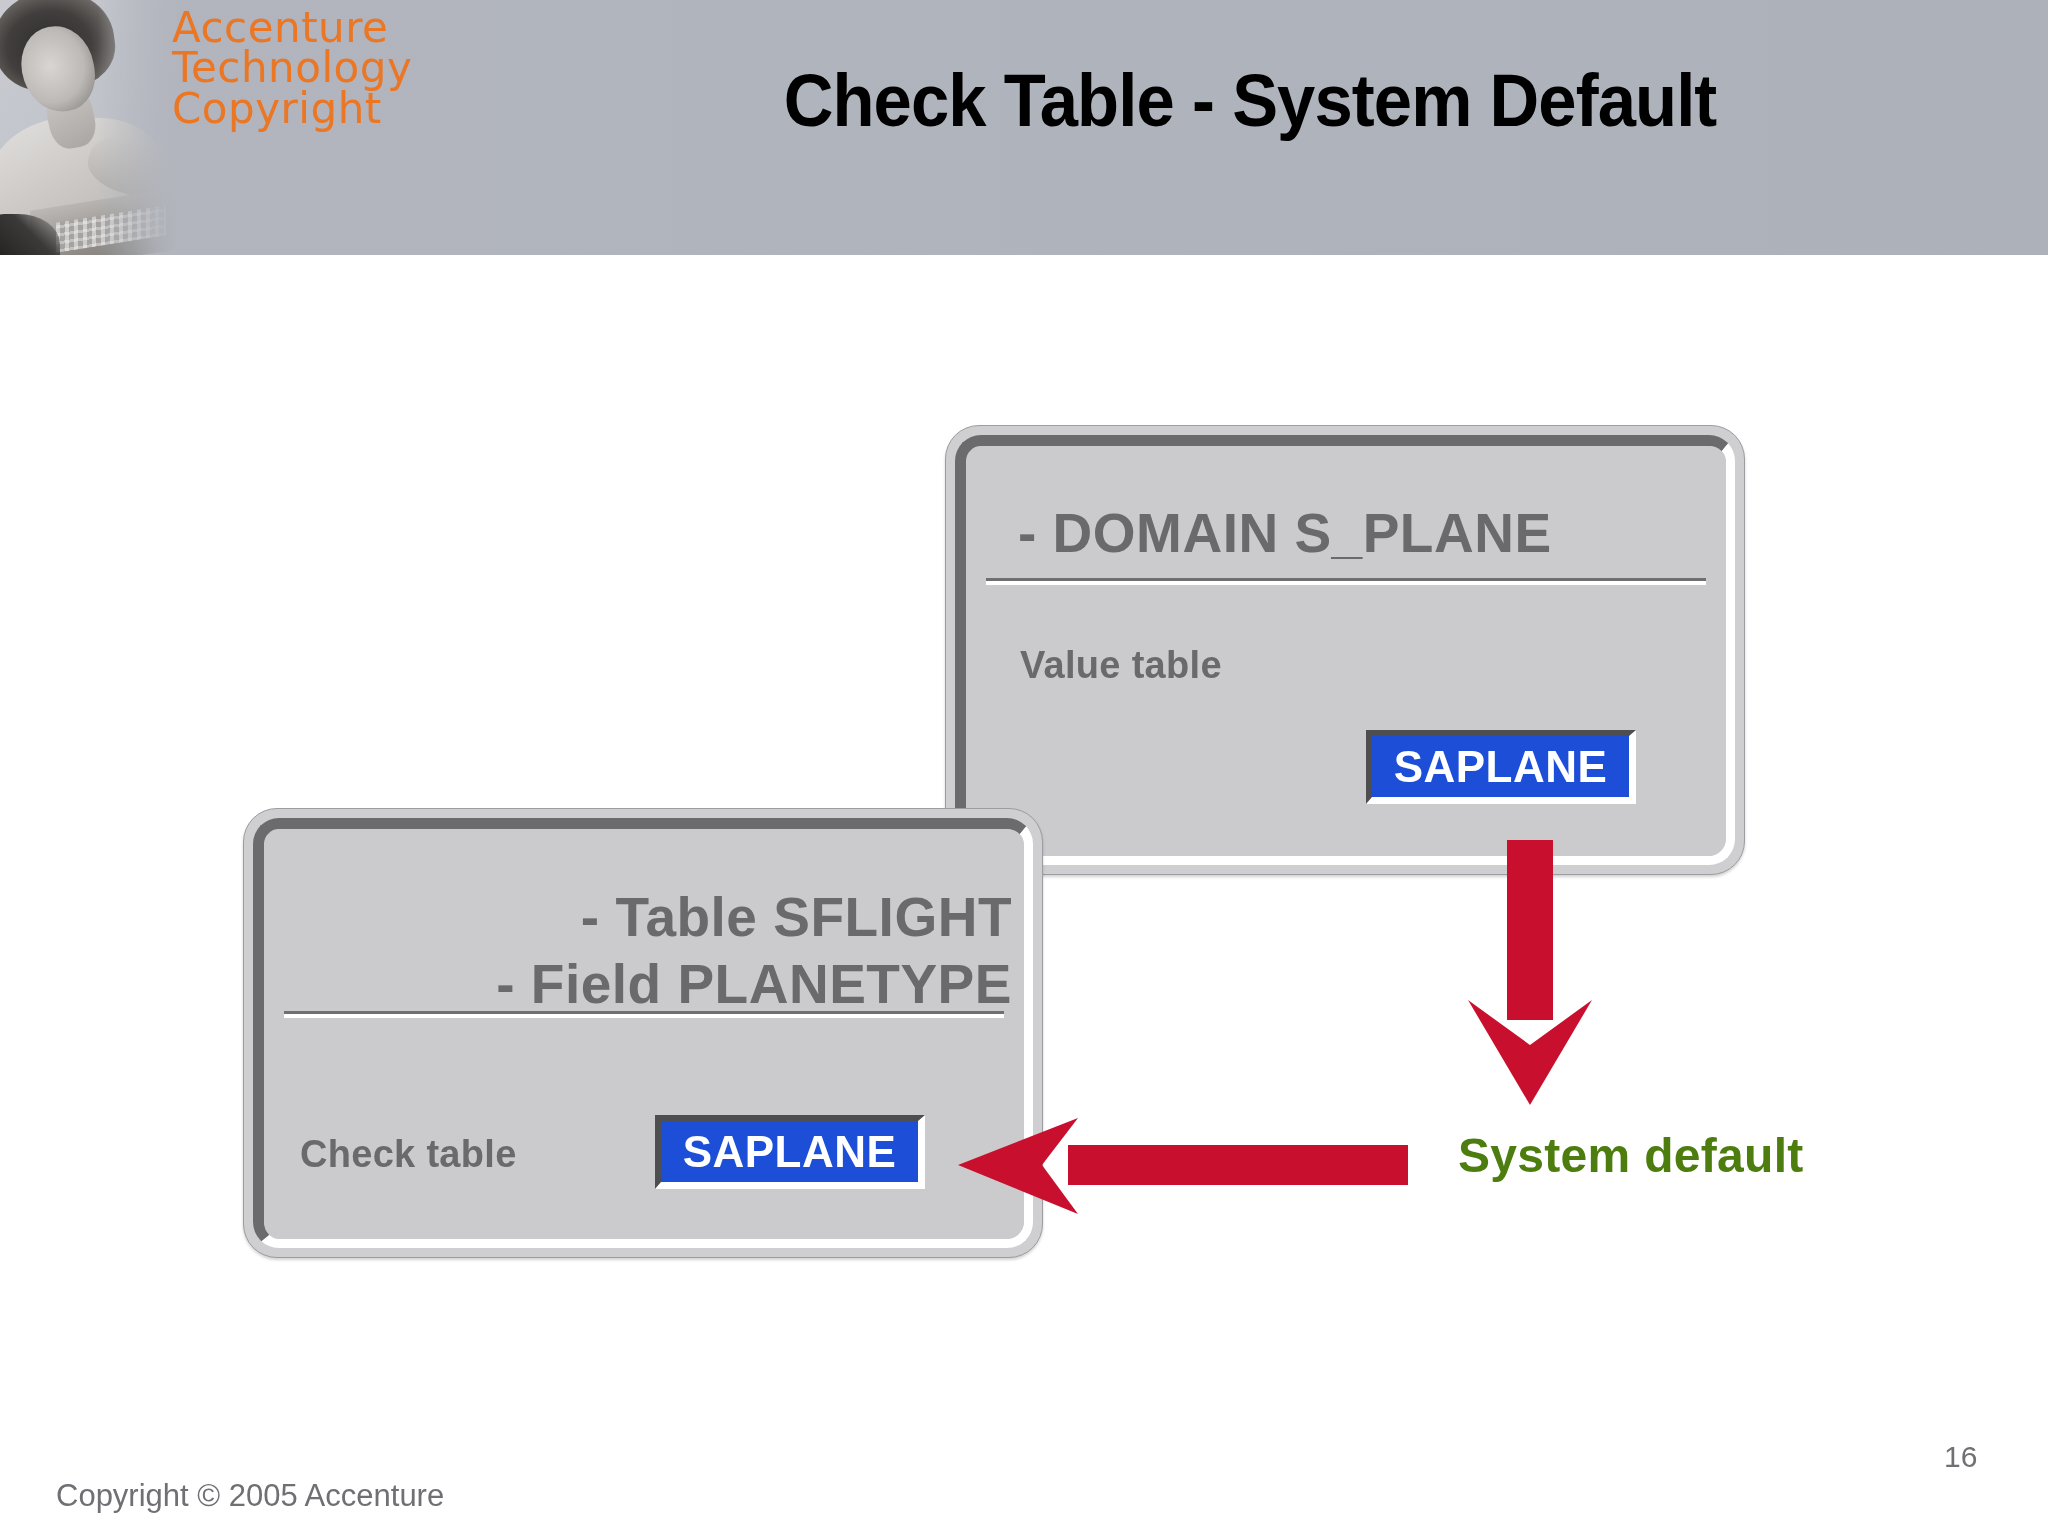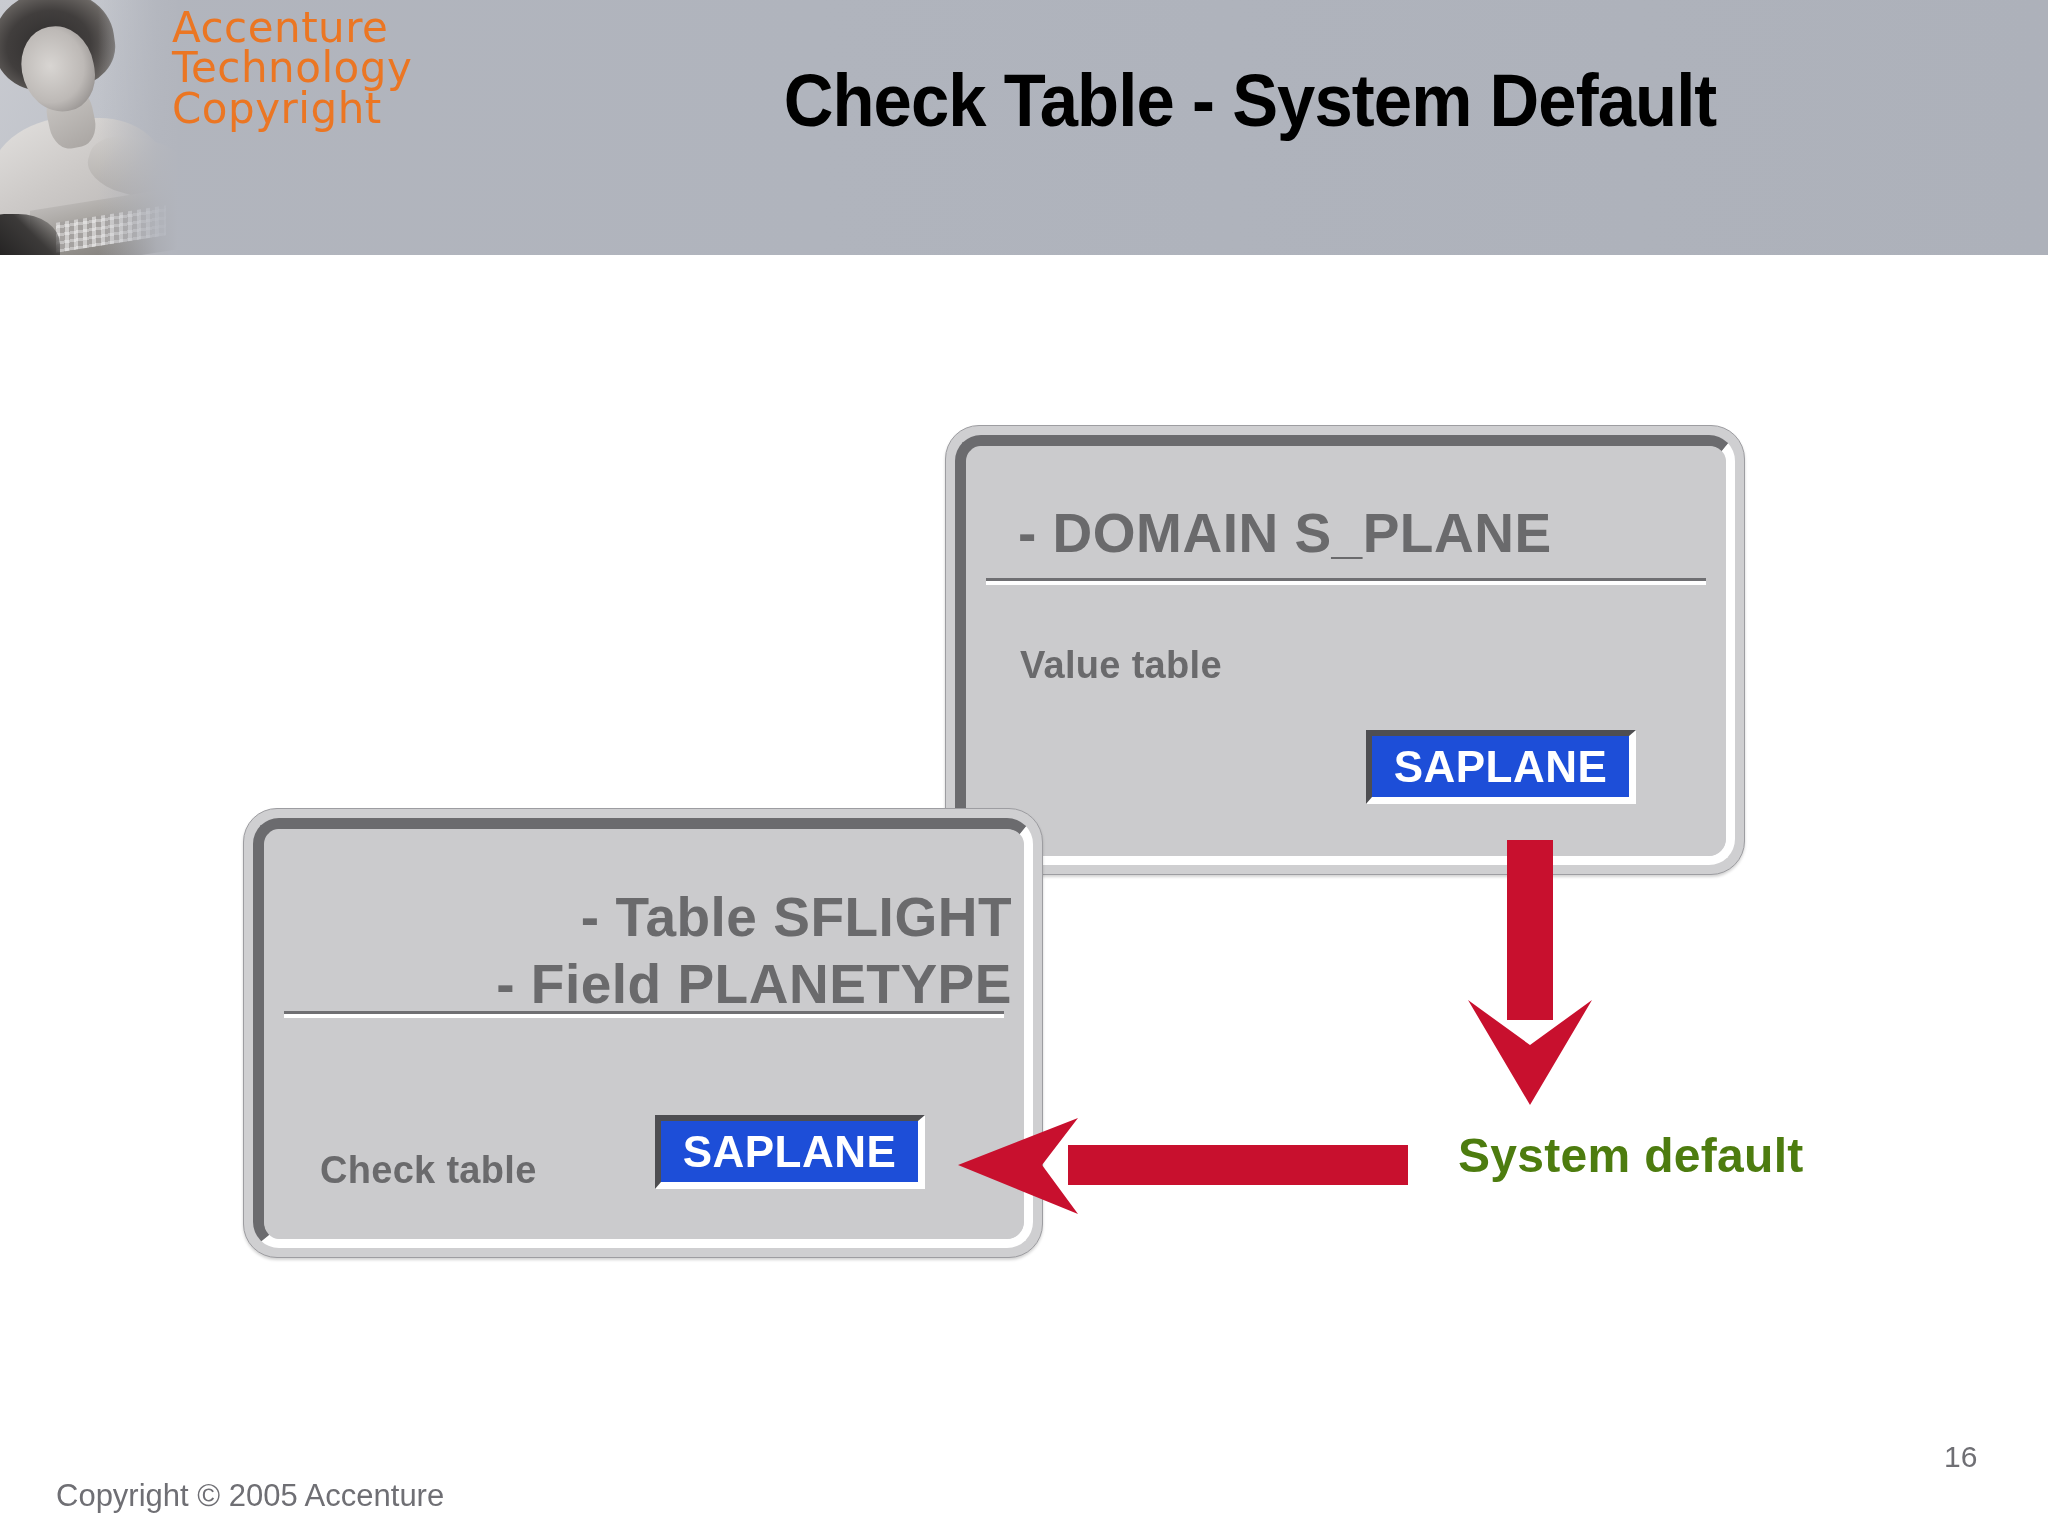--- a/index.html
+++ b/index.html
@@ -275,21 +275,21 @@
 <div class="value-button" style="left:1366px; top:730px; width:270px; height:74px;">SAPLANE</div>
 
 <div class="panel" style="left:243px; top:808px; width:800px; height:450px;">
   <div class="panel-inner">
     <div class="panel-face"></div>
   </div>
 </div>
 <div class="panel-head" style="left:312px; top:884px; width:700px;text-align:right;">- Table SFLIGHT
 - Field PLANETYPE</div>
 <div class="panel-sep" style="left:284px; top:1011px; width:720px;"></div>
-<div class="panel-label" style="left:320px; top:1133px;margin-top:16px;">Check table</div>
+<div class="panel-label" style="left:300px; top:1133px;">Check table</div>
 <div class="value-button" style="left:655px; top:1115px; width:270px; height:74px;">SAPLANE</div>
 
 <svg class="arrow-down" style="left:1450px; top:840px;" width="160" height="270" viewBox="0 0 160 270">
   <rect x="57" y="0" width="46" height="180" fill="#c8102e"></rect>
   <polygon points="18,160 80,265 142,160 80,205" fill="#c8102e"></polygon>
 </svg>
 
 <svg class="arrow-left" style="left:950px; top:1110px;" width="460" height="120" viewBox="0 0 460 120">
   <rect x="118" y="35" width="340" height="40" fill="#c8102e"></rect>
   <polygon points="8,55 128,8 92,55 128,104" fill="#c8102e"></polygon>

